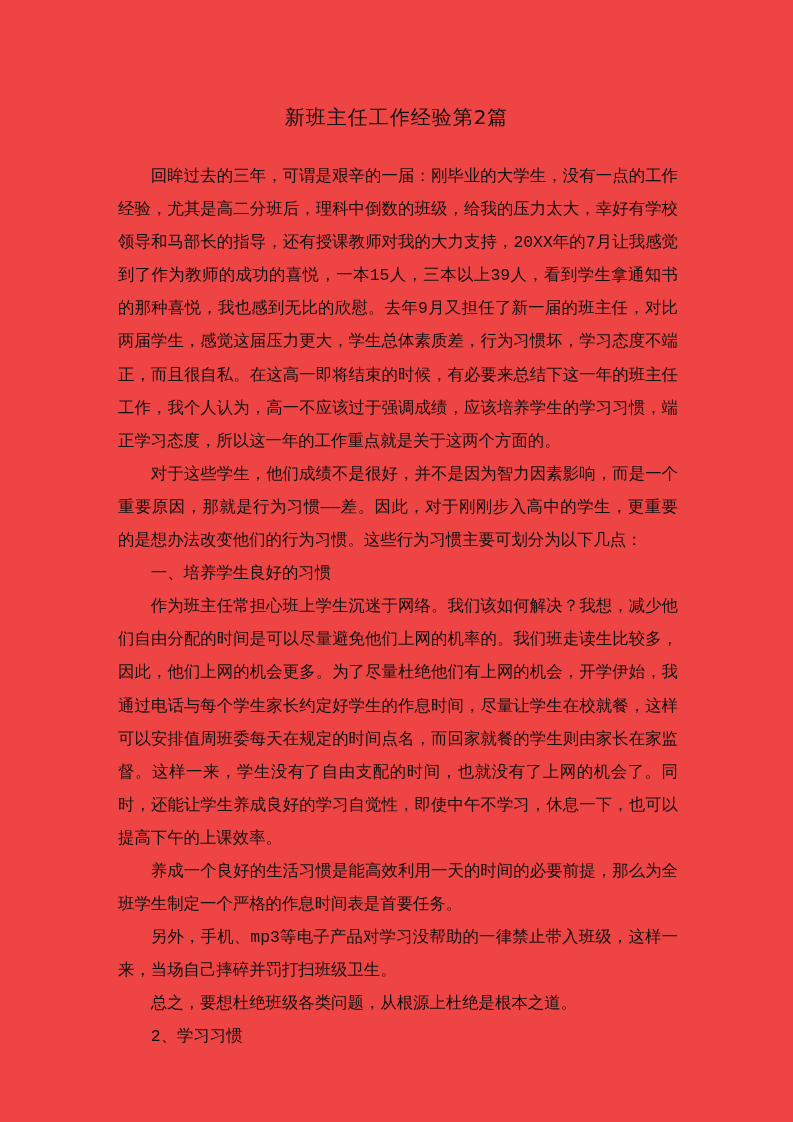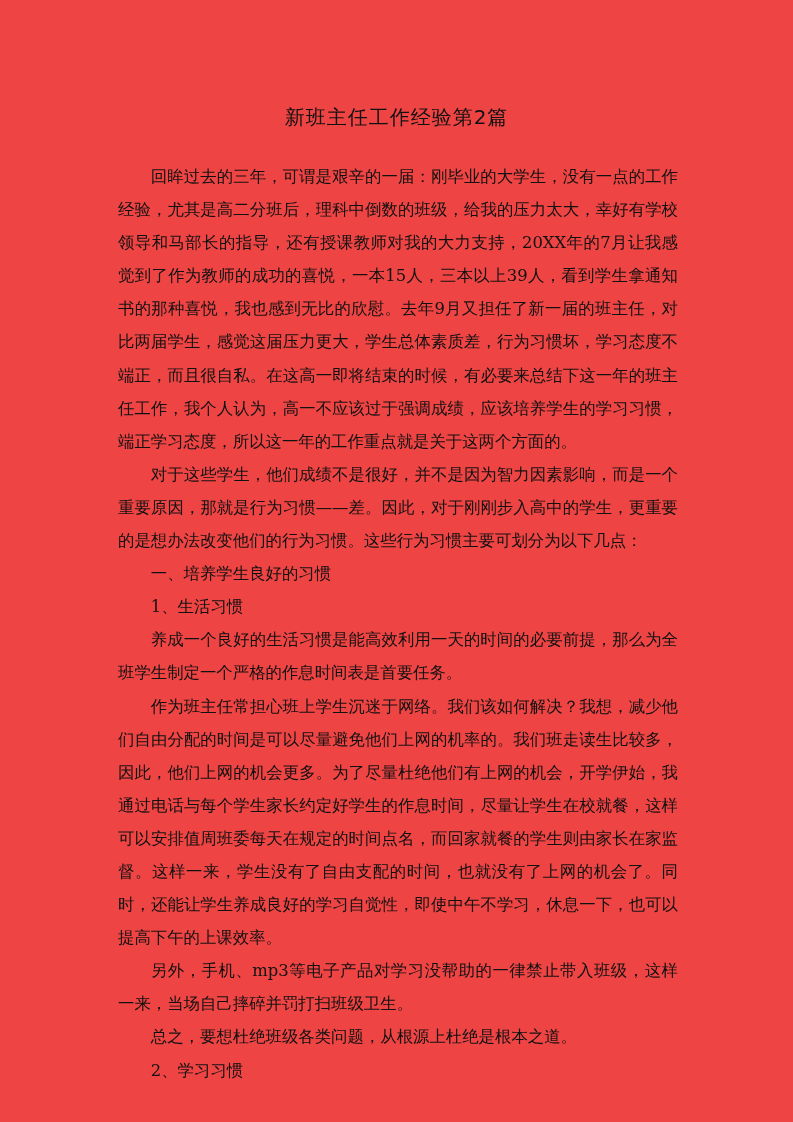--- a/index.html
+++ b/index.html
@@ -37,35 +37,35 @@
     }
     .body {
       position: absolute;
       top: 160px;
       left: 118px;
       width: 560px;
       font-size: 16.4px;
       line-height: 33.1px;
       text-align: justify;
       text-justify: inter-character;
+      font-family: Liberation Mono, monospace;
     }
     .body p {
       margin: 0;
       text-indent: 2em;
     }
   </style>
 </head>
 <body>
 
 <div class="page">
   <div class="title">新班主任工作经验第2篇</div>
   <div class="body">
     <p>回眸过去的三年，可谓是艰辛的一届：刚毕业的大学生，没有一点的工作经验，尤其是高二分班后，理科中倒数的班级，给我的压力太大，幸好有学校领导和马部长的指导，还有授课教师对我的大力支持，20XX年的7月让我感觉到了作为教师的成功的喜悦，一本15人，三本以上39人，看到学生拿通知书的那种喜悦，我也感到无比的欣慰。去年9月又担任了新一届的班主任，对比两届学生，感觉这届压力更大，学生总体素质差，行为习惯坏，学习态度不端正，而且很自私。在这高一即将结束的时候，有必要来总结下这一年的班主任工作，我个人认为，高一不应该过于强调成绩，应该培养学生的学习习惯，端正学习态度，所以这一年的工作重点就是关于这两个方面的。</p>
     <p>对于这些学生，他们成绩不是很好，并不是因为智力因素影响，而是一个重要原因，那就是行为习惯——差。因此，对于刚刚步入高中的学生，更重要的是想办法改变他们的行为习惯。这些行为习惯主要可划分为以下几点：</p>
     <p>一、培养学生良好的习惯</p>
-    <p>1、生活习惯</p>
+    <p>作为班主任常担心班上学生沉迷于网络。我们该如何解决？我想，减少他们自由分配的时间是可以尽量避免他们上网的机率的。我们班走读生比较多，因此，他们上网的机会更多。为了尽量杜绝他们有上网的机会，开学伊始，我通过电话与每个学生家长约定好学生的作息时间，尽量让学生在校就餐，这样可以安排值周班委每天在规定的时间点名，而回家就餐的学生则由家长在家监督。这样一来，学生没有了自由支配的时间，也就没有了上网的机会了。同时，还能让学生养成良好的学习自觉性，即使中午不学习，休息一下，也可以提高下午的上课效率。</p>
     <p>养成一个良好的生活习惯是能高效利用一天的时间的必要前提，那么为全班学生制定一个严格的作息时间表是首要任务。</p>
-    <p>作为班主任常担心班上学生沉迷于网络。我们该如何解决？我想，减少他们自由分配的时间是可以尽量避免他们上网的机率的。我们班走读生比较多，因此，他们上网的机会更多。为了尽量杜绝他们有上网的机会，开学伊始，我通过电话与每个学生家长约定好学生的作息时间，尽量让学生在校就餐，这样可以安排值周班委每天在规定的时间点名，而回家就餐的学生则由家长在家监督。这样一来，学生没有了自由支配的时间，也就没有了上网的机会了。同时，还能让学生养成良好的学习自觉性，即使中午不学习，休息一下，也可以提高下午的上课效率。</p>
     <p>另外，手机、mp3等电子产品对学习没帮助的一律禁止带入班级，这样一来，当场自己摔碎并罚打扫班级卫生。</p>
     <p>总之，要想杜绝班级各类问题，从根源上杜绝是根本之道。</p>
     <p>2、学习习惯</p>
   </div>
 </div>
 
 </body></html>

